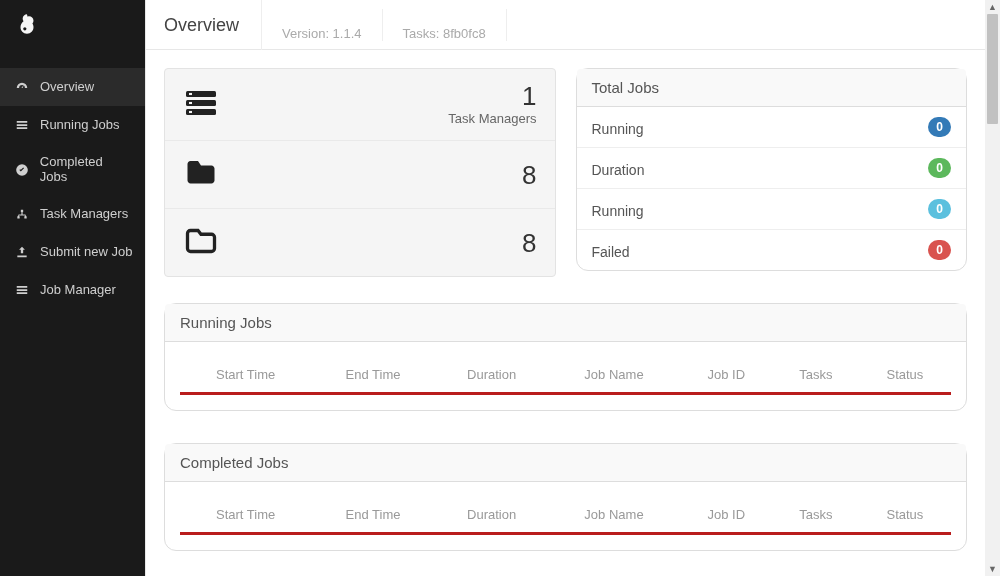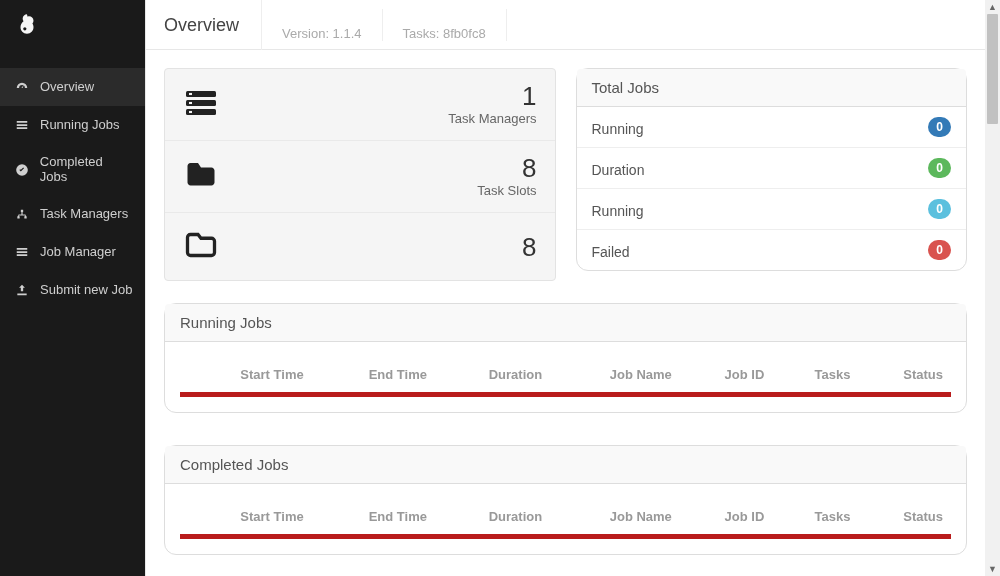--- a/index.html
+++ b/index.html
@@ -133,26 +133,26 @@
   }
   .stat-row:last-child { border-bottom: none; }
   .stat-icon { width: 44px; }
   .stat-icon svg { width: 36px; height: 36px; fill: #222; }
   .stat-body { flex: 1; text-align: right; }
   .stat-value { font-size: 26px; color: #333; line-height: 1; }
   .stat-label { font-size: 13px; color: #666; margin-top: 2px; }
   
   table { width: 100%; border-collapse: collapse; }
   thead th {
-    text-align: right;
-    font-weight: 700;
+    text-align: center;
+    font-weight: 400;
     color: #999;
     font-size: 13px;
     padding: 10px 8px;
-    border-bottom: 5px solid #b91c1c;
+    border-bottom: 3px solid #b91c1c;
   }
   
   .scrollbar {
     width: 15px;
     background: #f1f1f1;
     position: relative;
     flex-shrink: 0;
   }
   .scrollbar-thumb {
     position: absolute;
@@ -206,29 +206,29 @@
       <span>Completed Jobs</span>
     </div>
     <div class="sidebar-item">
       <span class="icon"><svg viewBox="0 0 24 24">
             <path d="M10 3h4v4h-4zM4 14h4v4H4zM16 14h4v4h-4zM11 7h2v4h-2zM6 11h12v2H6zM5 13h2v2H5zM17 13h2v2h-2z"></path>
           </svg></span>
       <span>Task Managers</span>
     </div>
     <div class="sidebar-item">
       <span class="icon"><svg viewBox="0 0 24 24">
+            <path d="M12 3l5 5h-3v6h-4V8H7zM4 18h16v3H4z"></path>
+          </svg></span>
+      <span>Submit new Job</span>
+    </div>
+    <div class="sidebar-item">
+      <span class="icon"><svg viewBox="0 0 24 24">
             <path d="M3 5h18v3H3zM3 10.5h18v3H3zM3 16h18v3H3z"></path>
           </svg></span>
       <span>Job Manager</span>
-    </div>
-    <div class="sidebar-item">
-      <span class="icon"><svg viewBox="0 0 24 24">
-            <path d="M12 3l5 5h-3v6h-4V8H7zM4 18h16v3H4z"></path>
-          </svg></span>
-      <span>Submit new Job</span>
     </div>
   </nav>
 </div>
 
 <div class="main">
   <div class="topbar">
     <div class="topbar-title">Overview</div>
     <div class="topbar-meta">Version: 1.1.4</div>
     <div class="topbar-meta">Tasks: 8fb0fc8</div>
   </div>
@@ -255,21 +255,20 @@
             </div>
           </div>
           <div class="stat-row">
             <div class="stat-icon">
               <svg viewBox="0 0 24 24">
                   <path d="M3 6c0-1 .8-2 2-2h5l2 3h7c1 0 2 1 2 2v8c0 1-1 2-2 2H5c-1 0-2-1-2-2V6z"></path>
                 </svg>
             </div>
             <div class="stat-body">
               <div class="stat-value">8</div>
-              <div class="stat-label">Task Slots</div>
             </div>
           </div>
           <div class="stat-row">
             <div class="stat-icon">
               <svg viewBox="0 0 24 24">
                   <path fill="none" stroke="#222" stroke-width="2.2" d="M3 7c0-1 .8-2 2-2h5l2 2.5h7c1 0 2 1 2 2V17c0 1-1 2-2 2H5c-1 0-2-1-2-2V7z"></path>
                 </svg>
             </div>
             <div class="stat-body">
               <div class="stat-value">8</div>

